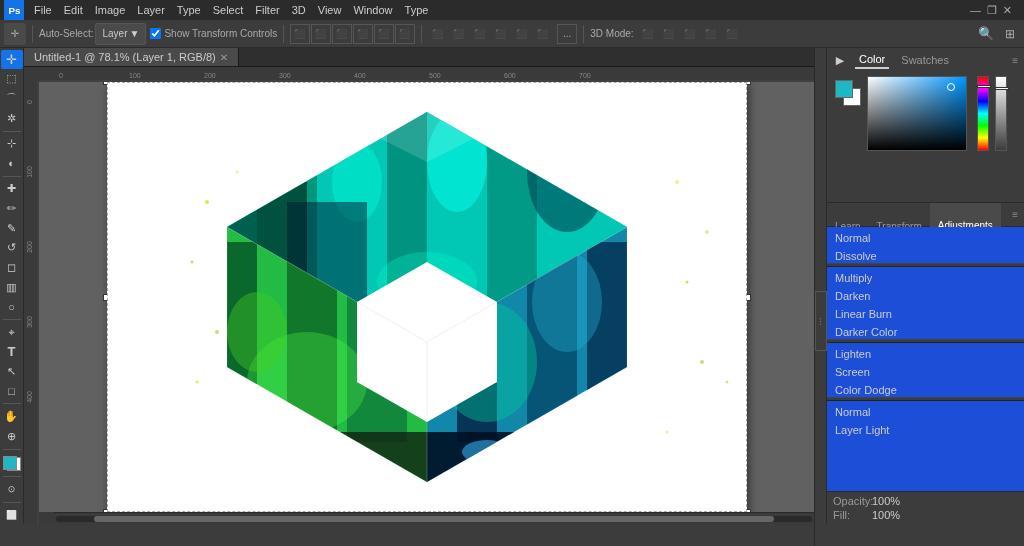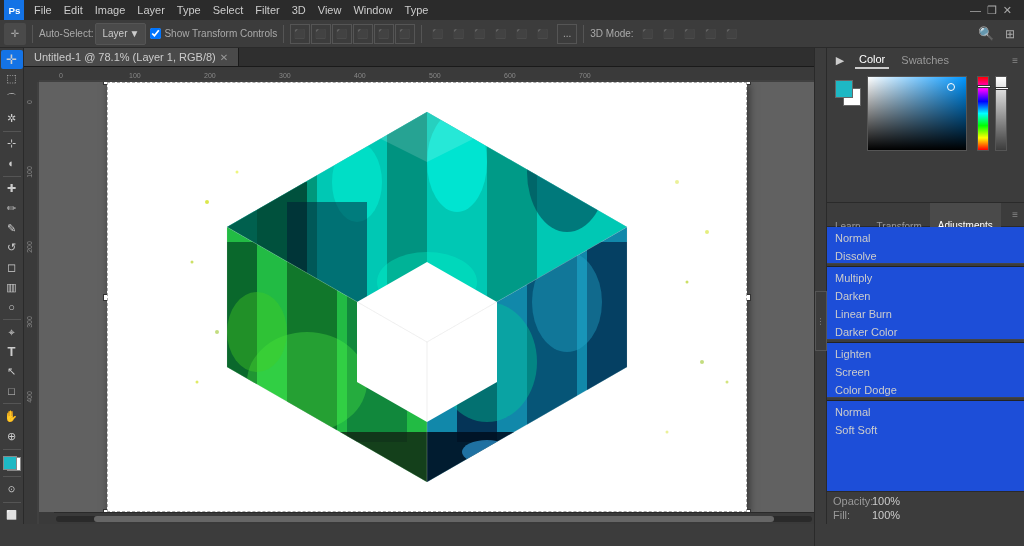--- a/index.html
+++ b/index.html
@@ -404,21 +404,21 @@
         <div class="blend-item">Multiply</div>
         <div class="blend-item">Darken</div>
         <div class="blend-item">Linear Burn</div>
         <div class="blend-item">Darker Color</div>
         <div class="blend-sep"></div>
         <div class="blend-item">Lighten</div>
         <div class="blend-item">Screen</div>
         <div class="blend-item">Color Dodge</div>
         <div class="blend-sep"></div>
         <div class="blend-item">Normal</div>
-        <div class="blend-item">Soft Soft</div>
+        <div class="blend-item">Layer Light</div>
 
       </div>
 
       <div id="opacity-fill-row">
         <div class="of-row">
           <span class="of-label">Opacity:</span>
           <span class="of-value">100%</span>
         </div>
         <div class="of-row">
           <span class="of-label">Fill:</span>

